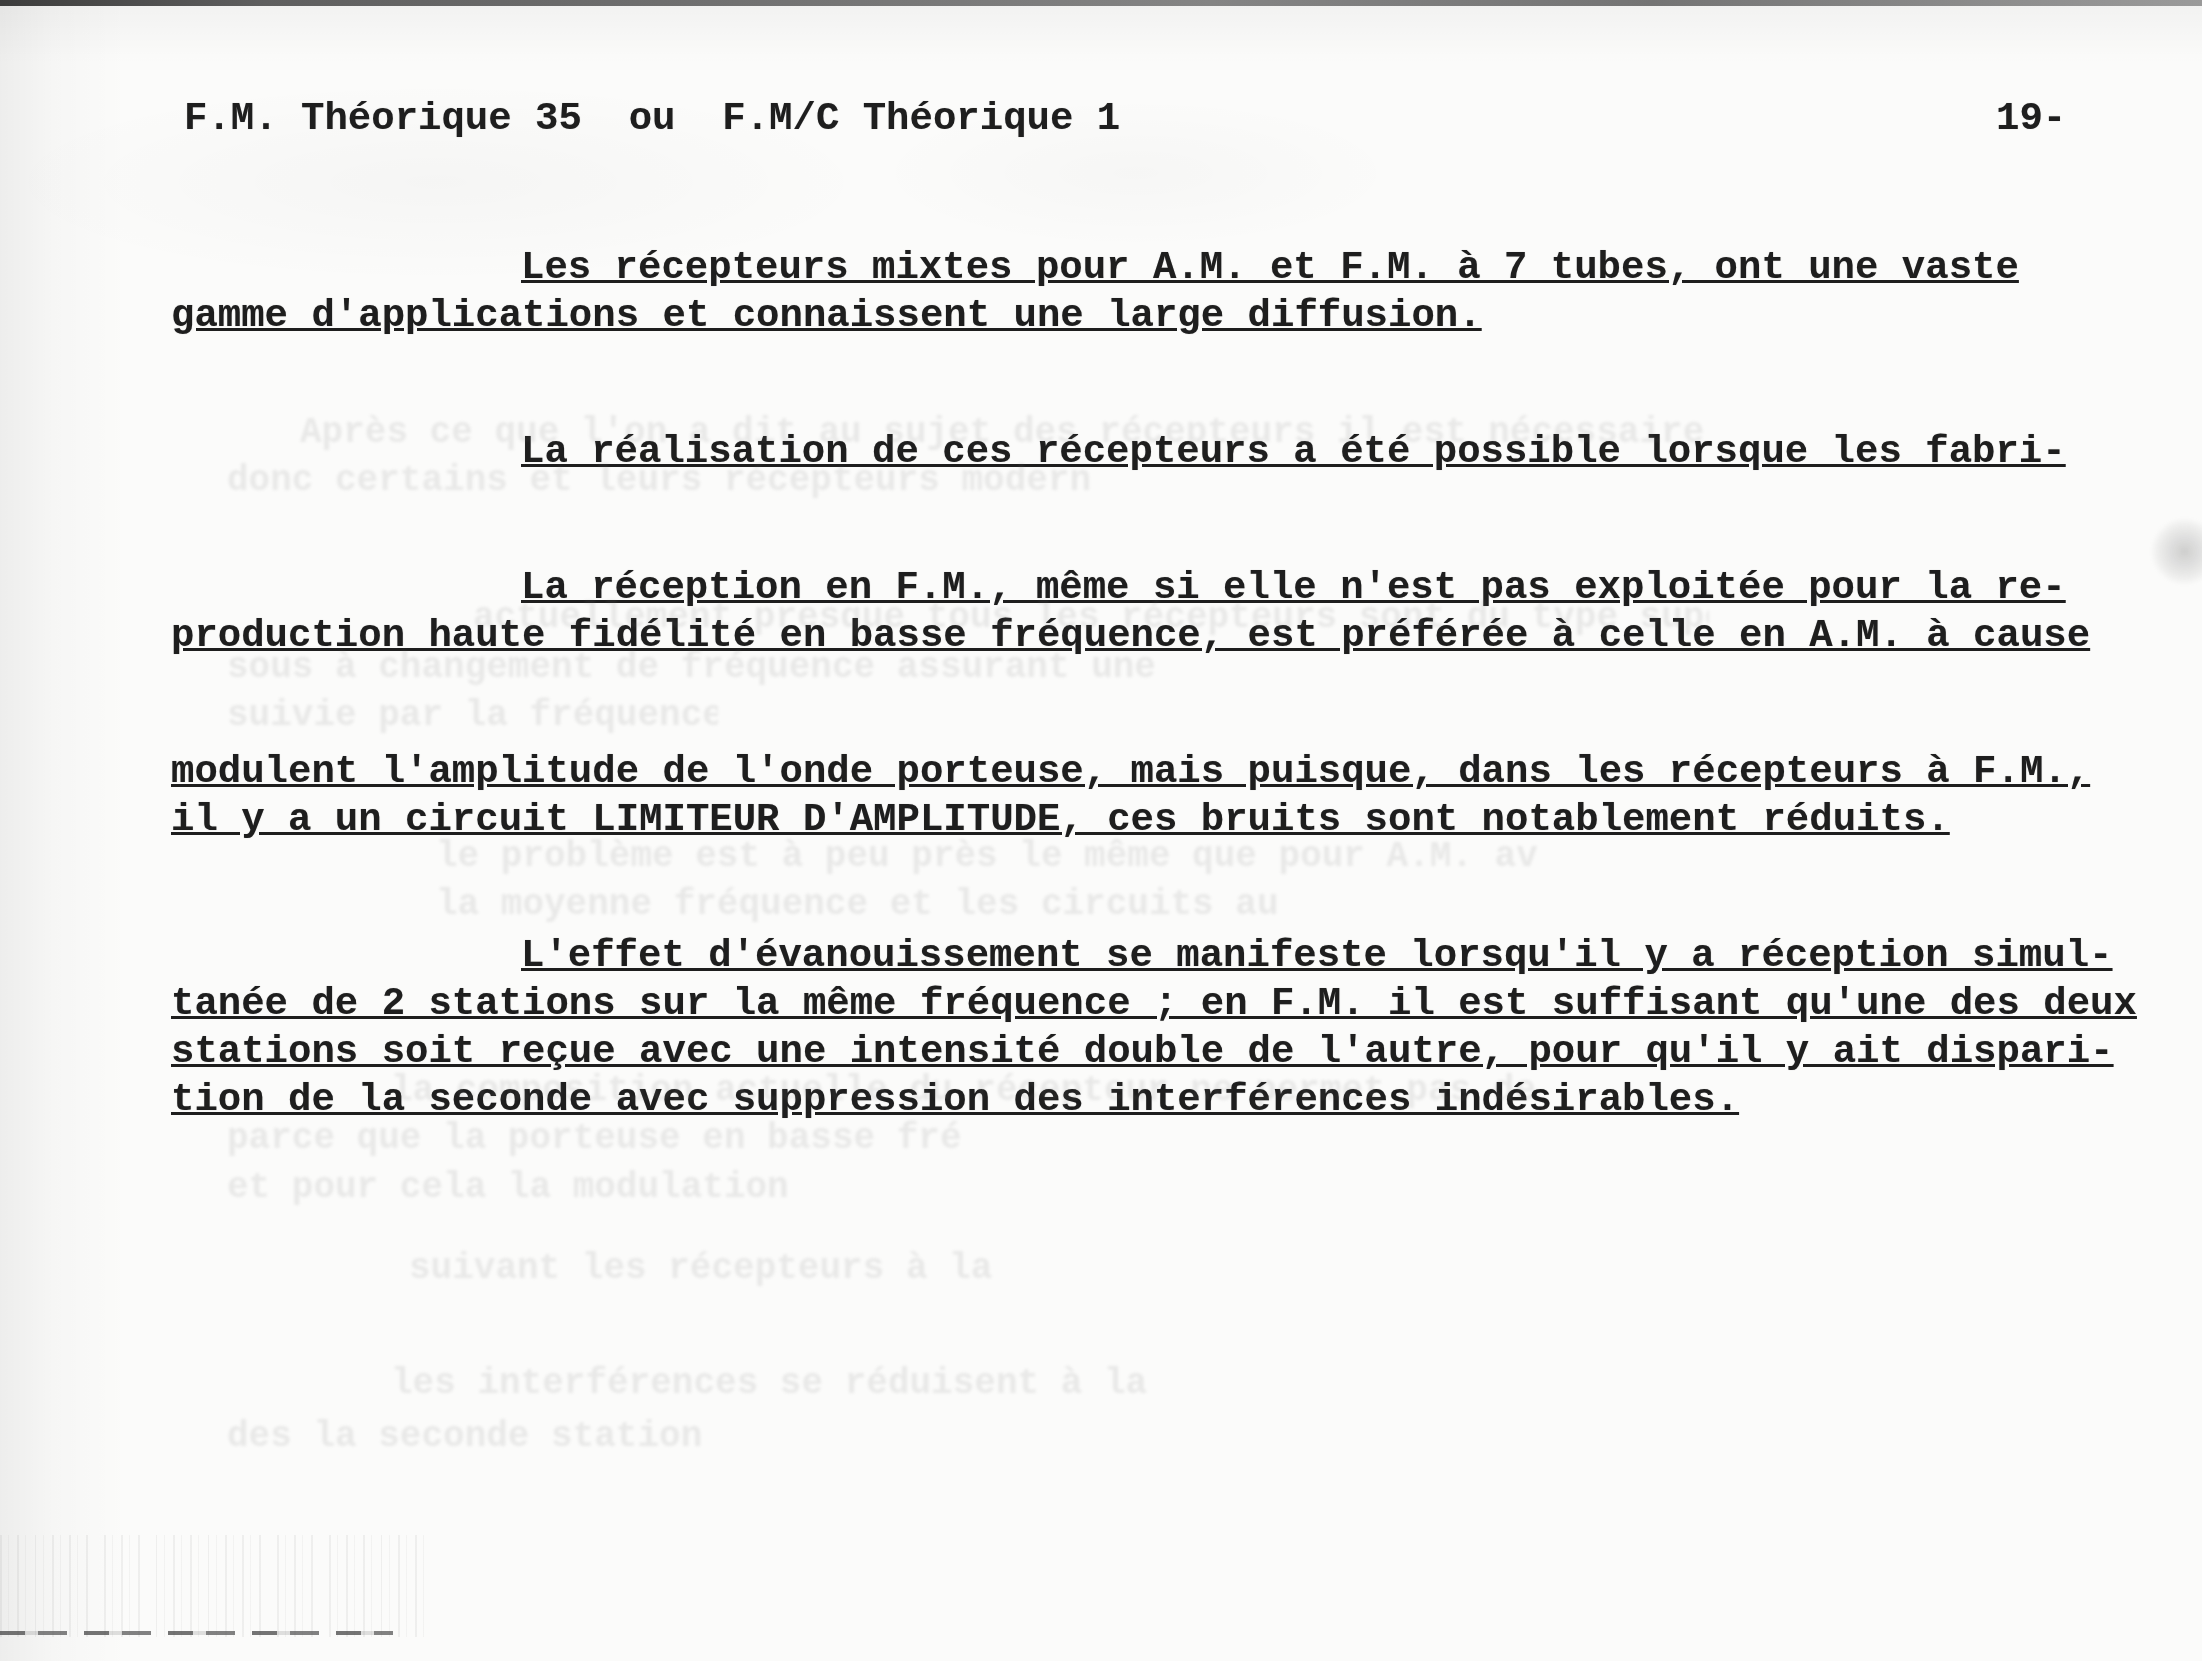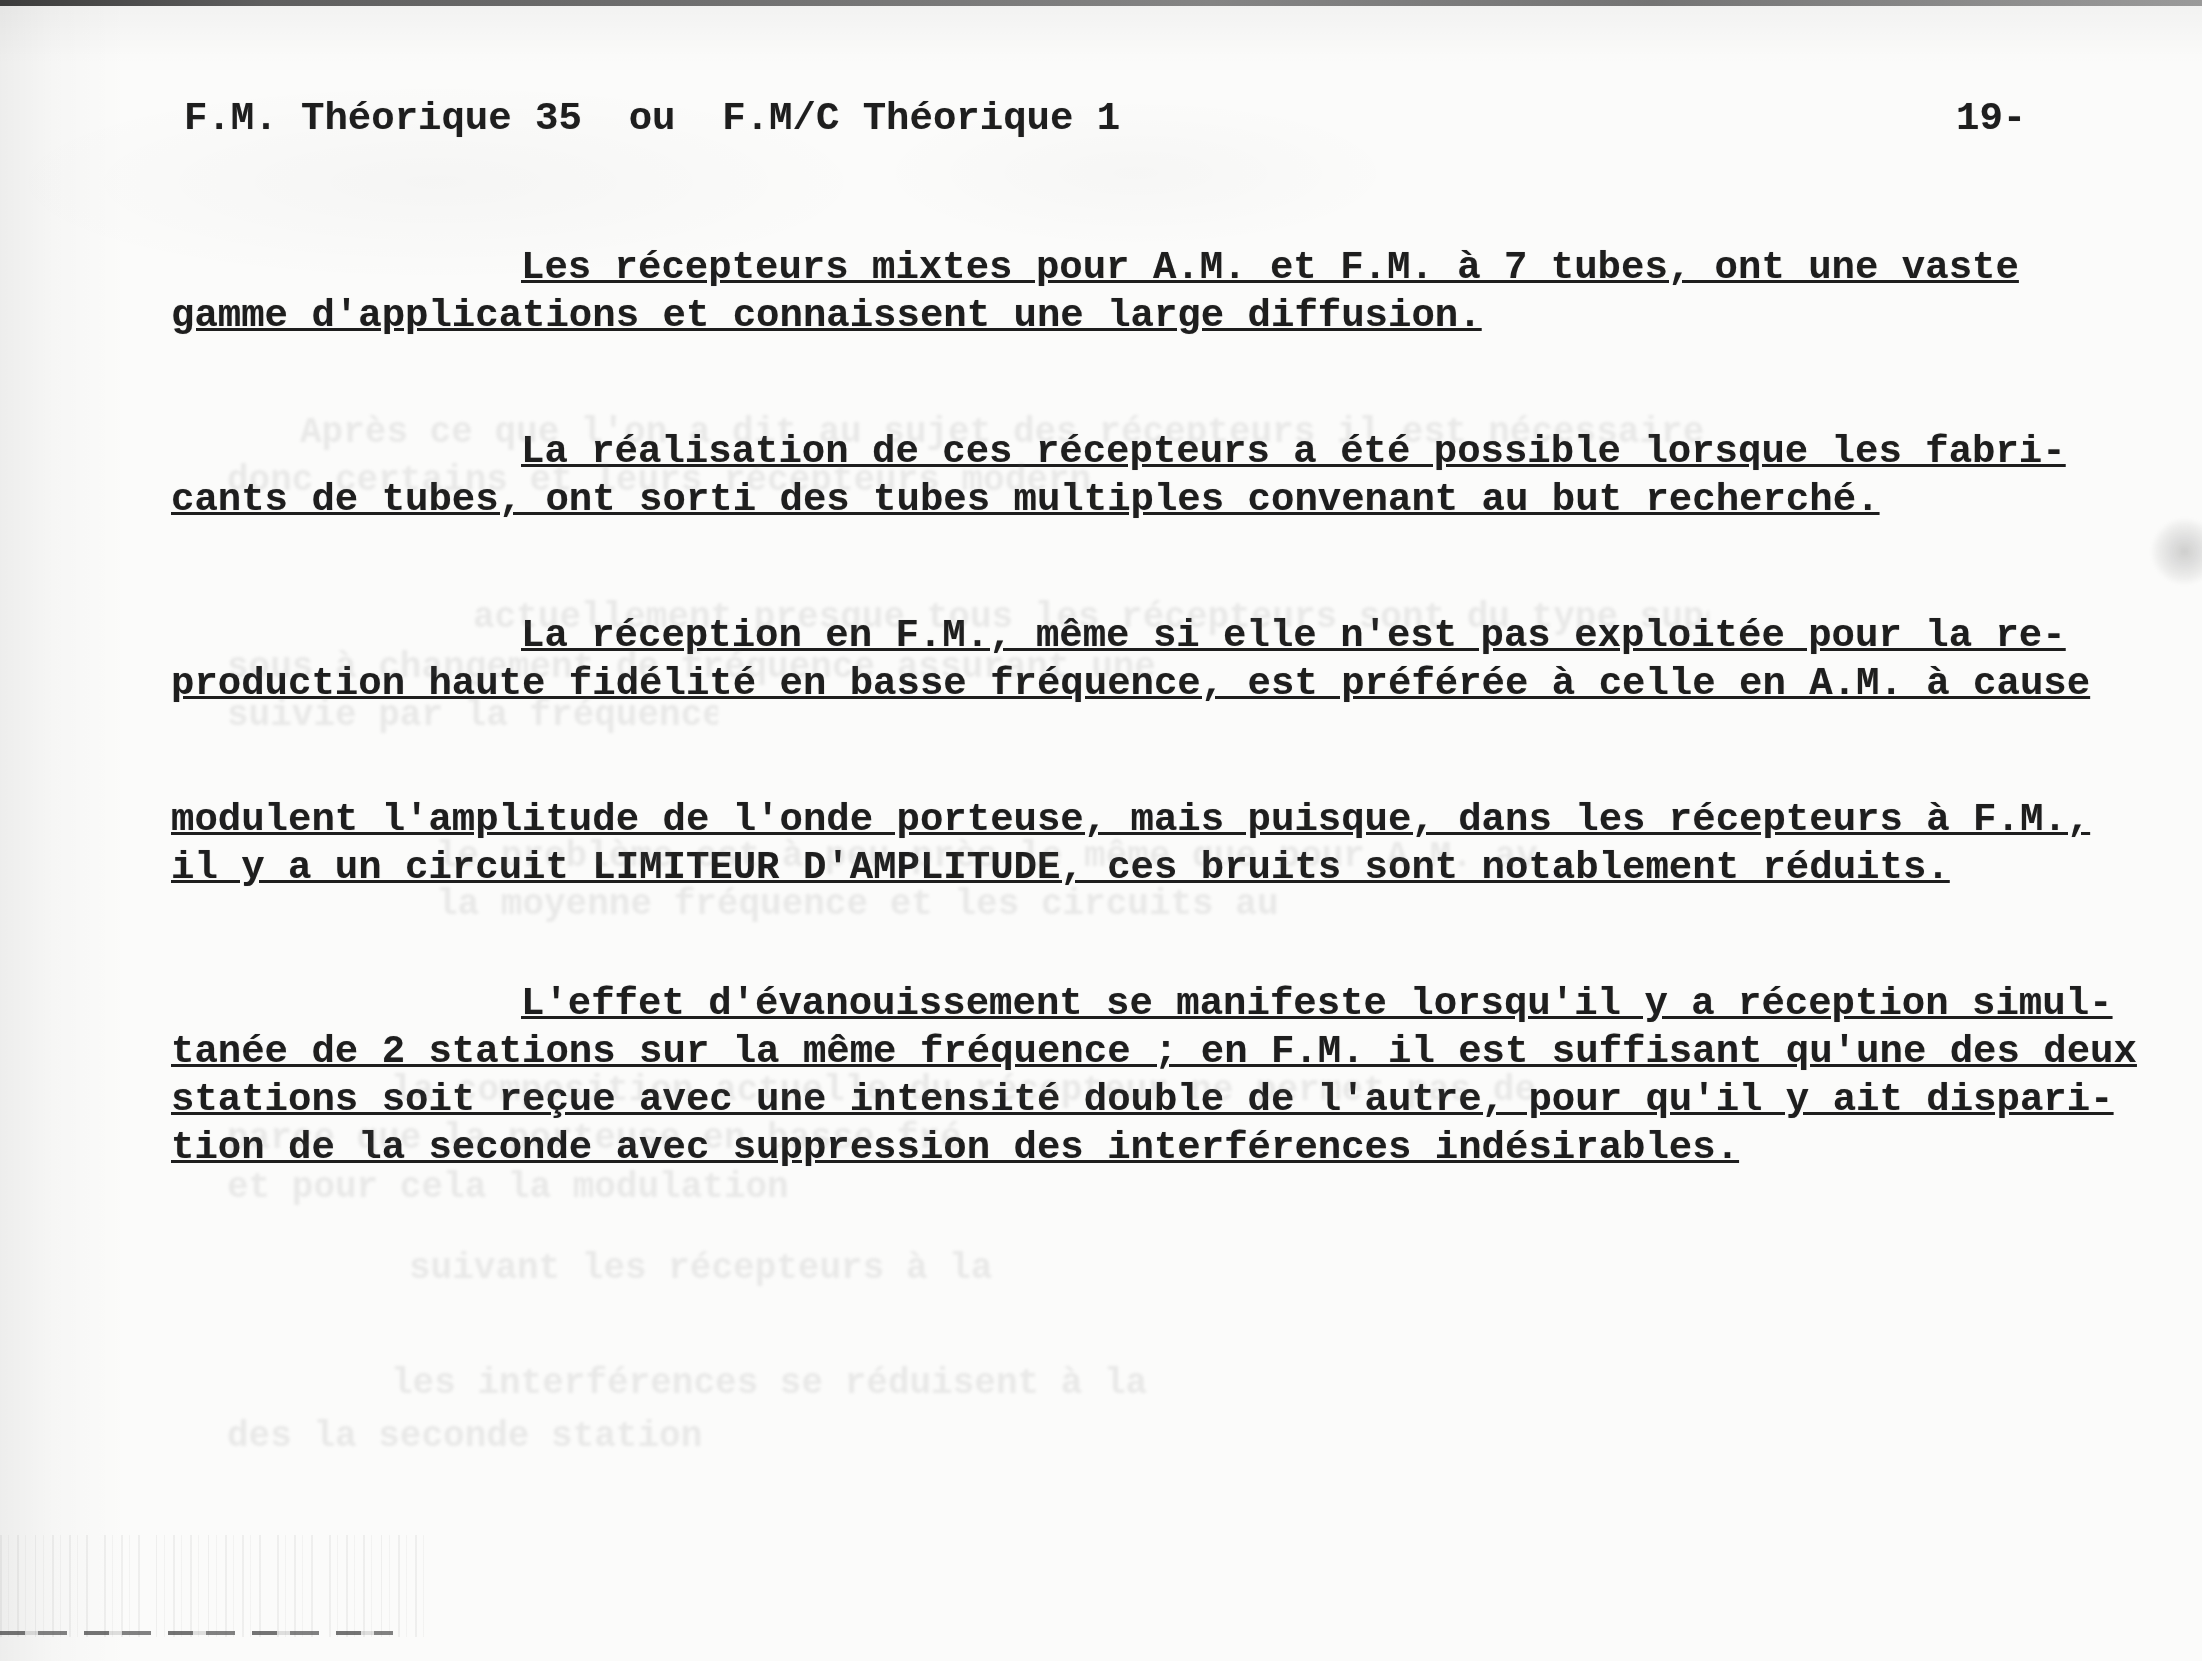--- a/index.html
+++ b/index.html
@@ -23,21 +23,21 @@
   }
   .top-edge{
     position:absolute;top:0;left:0;right:0;height:5.5px;
     background:linear-gradient(90deg,#3c3c3c,#5f5f5f 12%,#6e6e6e 30%,#848484 55%,#747474 75%,#8f8f8f 92%,#9a9a9a);
   }
   .header,.pageno,.line{
     font-size:39px;line-height:48px;white-space:pre;
     text-shadow:0 0 0.9px rgba(25,25,25,.35);
   }
   .header{position:absolute;left:184px;top:95px;}
-  .pageno{position:absolute;left:1956px;top:95px;}
+  .pageno{position:absolute;left:1996px;top:95px;}
   #paragraphs{position:absolute;left:171px;top:244px;width:2014px;}
   .paragraph{margin:0 0 88px 0;text-decoration:underline;}
   .line.first{padding-left:350px;}
   
   .bleed{
     position:absolute;height:44px;overflow:hidden;
     font-size:36px;line-height:44px;white-space:pre;
     color:#6f6f6f;opacity:.13;filter:blur(1.8px);
   }
   .smudge-right{
@@ -70,21 +70,20 @@
 
   <div class="pageno">19-</div>
 
   <div id="paragraphs">
       <div class="paragraph">
         <div class="line first">Les récepteurs mixtes pour A.M. et F.M. à 7 tubes, ont une vaste</div>
         <div class="line">gamme d'applications et connaissent une large diffusion.</div>
       </div>
       <div class="paragraph">
         <div class="line first">La réalisation de ces récepteurs a été possible lorsque les fabri-</div>
-        <div class="line">cants de tubes, ont sorti des tubes multiples convenant au but recherché.</div>
       </div>
       <div class="paragraph">
         <div class="line first">La réception en F.M., même si elle n'est pas exploitée pour la re-</div>
         <div class="line">production haute fidélité en basse fréquence, est préférée à celle en A.M. à cause</div>
       </div>
       <div class="paragraph">
         <div class="line">modulent l'amplitude de l'onde porteuse, mais puisque, dans les récepteurs à F.M.,</div>
         <div class="line">il y a un circuit LIMITEUR D'AMPLITUDE, ces bruits sont notablement réduits.</div>
       </div>
       <div class="paragraph">

